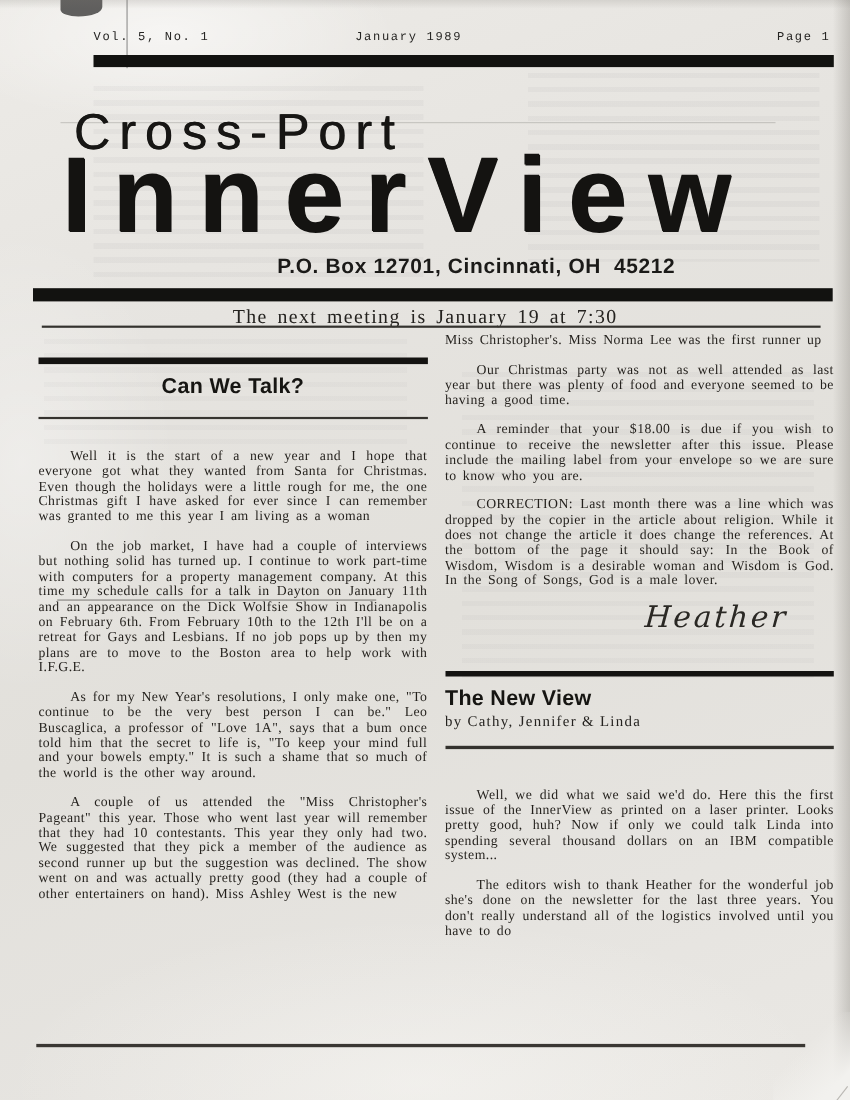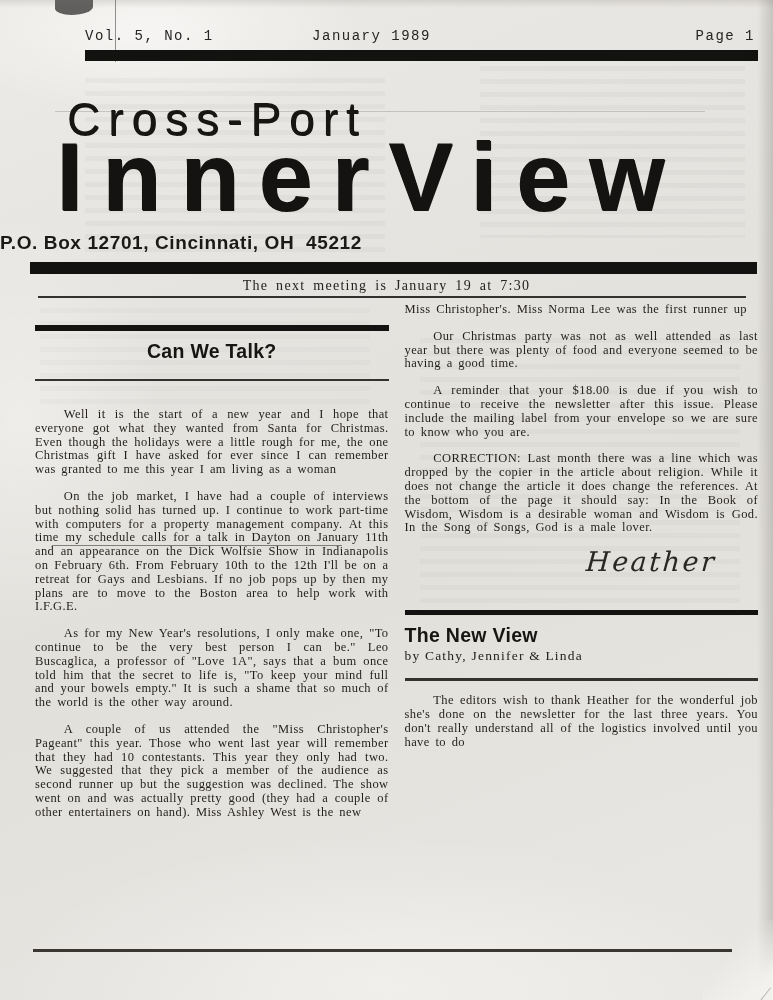--- a/index.html
+++ b/index.html
@@ -27,39 +27,39 @@
   .fold-corner{right:0;bottom:0;width:70px;height:80px;
     background:linear-gradient(315deg,#f2f1ee 18%,rgba(242,241,238,0) 60%);}
   .fold-corner-line{right:2px;bottom:12px;width:74px;height:1px;background:rgba(130,126,120,.5);transform:rotate(-52deg);transform-origin:right bottom;}
   .ghost{background:repeating-linear-gradient(to bottom,transparent 0 8px,rgba(98,96,104,.05) 8px 13px);}
   .ghost1{left:480px;top:58px;width:265px;height:180px;}
   .ghost2{left:85px;top:70px;width:300px;height:185px;}
   .ghost3{left:420px;top:330px;width:320px;height:290px;opacity:.8;}
   .ghost4{left:40px;top:300px;width:330px;height:110px;opacity:.7;}
   
   .hdr{position:absolute;top:28px;left:0;width:773px;height:22px;
-    font-family:"Liberation Mono", monospace;font-size:14px;letter-spacing:1.5px;color:#262523;}
+    font-family:"Liberation Mono", monospace;font-size:11px;letter-spacing:1.5px;color:#262523;}
   .hdr .vol{position:absolute;left:85px;top:0;}
   .hdr .date{position:absolute;left:0;right:30px;top:0;text-align:center;}
   .hdr .pg{position:absolute;right:18px;top:0;}
   .hdr-bar{position:absolute;left:85px;top:50px;width:673px;height:11px;background:#121210;}
   
   .mast-top{position:absolute;left:67px;top:92px;
     font-family:"Liberation Sans", sans-serif;font-weight:400;font-size:46px;
     letter-spacing:8px;color:#171614;text-shadow:.6px .6px 0 #171614;}
   .mast-main{position:absolute;left:56px;top:128px;
     font-family:"Liberation Sans", sans-serif;font-weight:700;font-size:97px;
     letter-spacing:19px;line-height:1;color:#141311;text-shadow:.8px .8px 0 #141311;}
-  .address{position:absolute;left:0;top:232px;width:614px;text-align:left;
+  .address{position:absolute;left:0;top:232px;width:614px;text-align:right;
     font-family:"Liberation Sans", sans-serif;font-weight:700;font-size:19px;
     letter-spacing:.6px;color:#1b1a18;white-space:pre;}
   .mast-bar{position:absolute;left:30px;top:262px;width:727px;height:12px;background:#121210;}
   
   .meeting{position:absolute;left:0;top:278px;width:773px;text-align:center;
-    font-size:14px;letter-spacing:1.3px;word-spacing:3px;color:#24221f;}
+    font-size:18px;letter-spacing:1.3px;word-spacing:3px;color:#24221f;}
   .meeting-rule{position:absolute;left:38px;top:296px;width:708px;height:2px;background:#34322e;}
   
   .cols{position:absolute;left:35px;top:303px;width:723px;display:flex;gap:16px;}
   .col{width:354px;}
   .col p{margin:13px 0 0 0;font-size:12.5px;line-height:13.8px;text-align:justify;
     letter-spacing:.4px;word-spacing:2.2px;color:#221f1b;}
   .col p.indent{text-indent:2.3em;}
   .col p.noindent{margin-top:0;}
   
   .sec{margin:0;}
@@ -134,20 +134,21 @@
       <p class="indent">A reminder that your $18.00 is due if you wish to continue to receive the newsletter after this issue. Please include the mailing label from your envelope so we are sure to know who you are.</p>
       <p class="indent">CORRECTION: Last month there was a line which was dropped by the copier in the article about religion.  While it does not change the article it does change the references.  At the bottom of the page it should say: In the Book of Wisdom, Wisdom is a desirable woman and Wisdom is God. In the Song of Songs, God is a male lover.</p>
       <div class="signature">Heather</div>
 
       <div class="sec sec-nv">
         <div class="bar thin"></div>
         <h2>The New View</h2>
         <div class="byline">by Cathy, Jennifer &amp; Linda</div>
         <div class="rule thick"></div>
       </div>
+      <p class="indent nv-p-first">Well, we did what we said we'd do.  Here this the first issue of the InnerView as printed on a laser printer.  Looks pretty good, huh?  Now if only we could talk Linda into spending several thousand dollars on an IBM compatible system...</p>
       <p class="indent">The editors wish to thank Heather for the wonderful job she's done on the newsletter for the last three years.  You don't really understand all of the logistics involved until you have to do</p>
     </div>
 
   </div>
 
   <div class="bottom-rule"></div>
 
 </div>
 
 </body></html>

